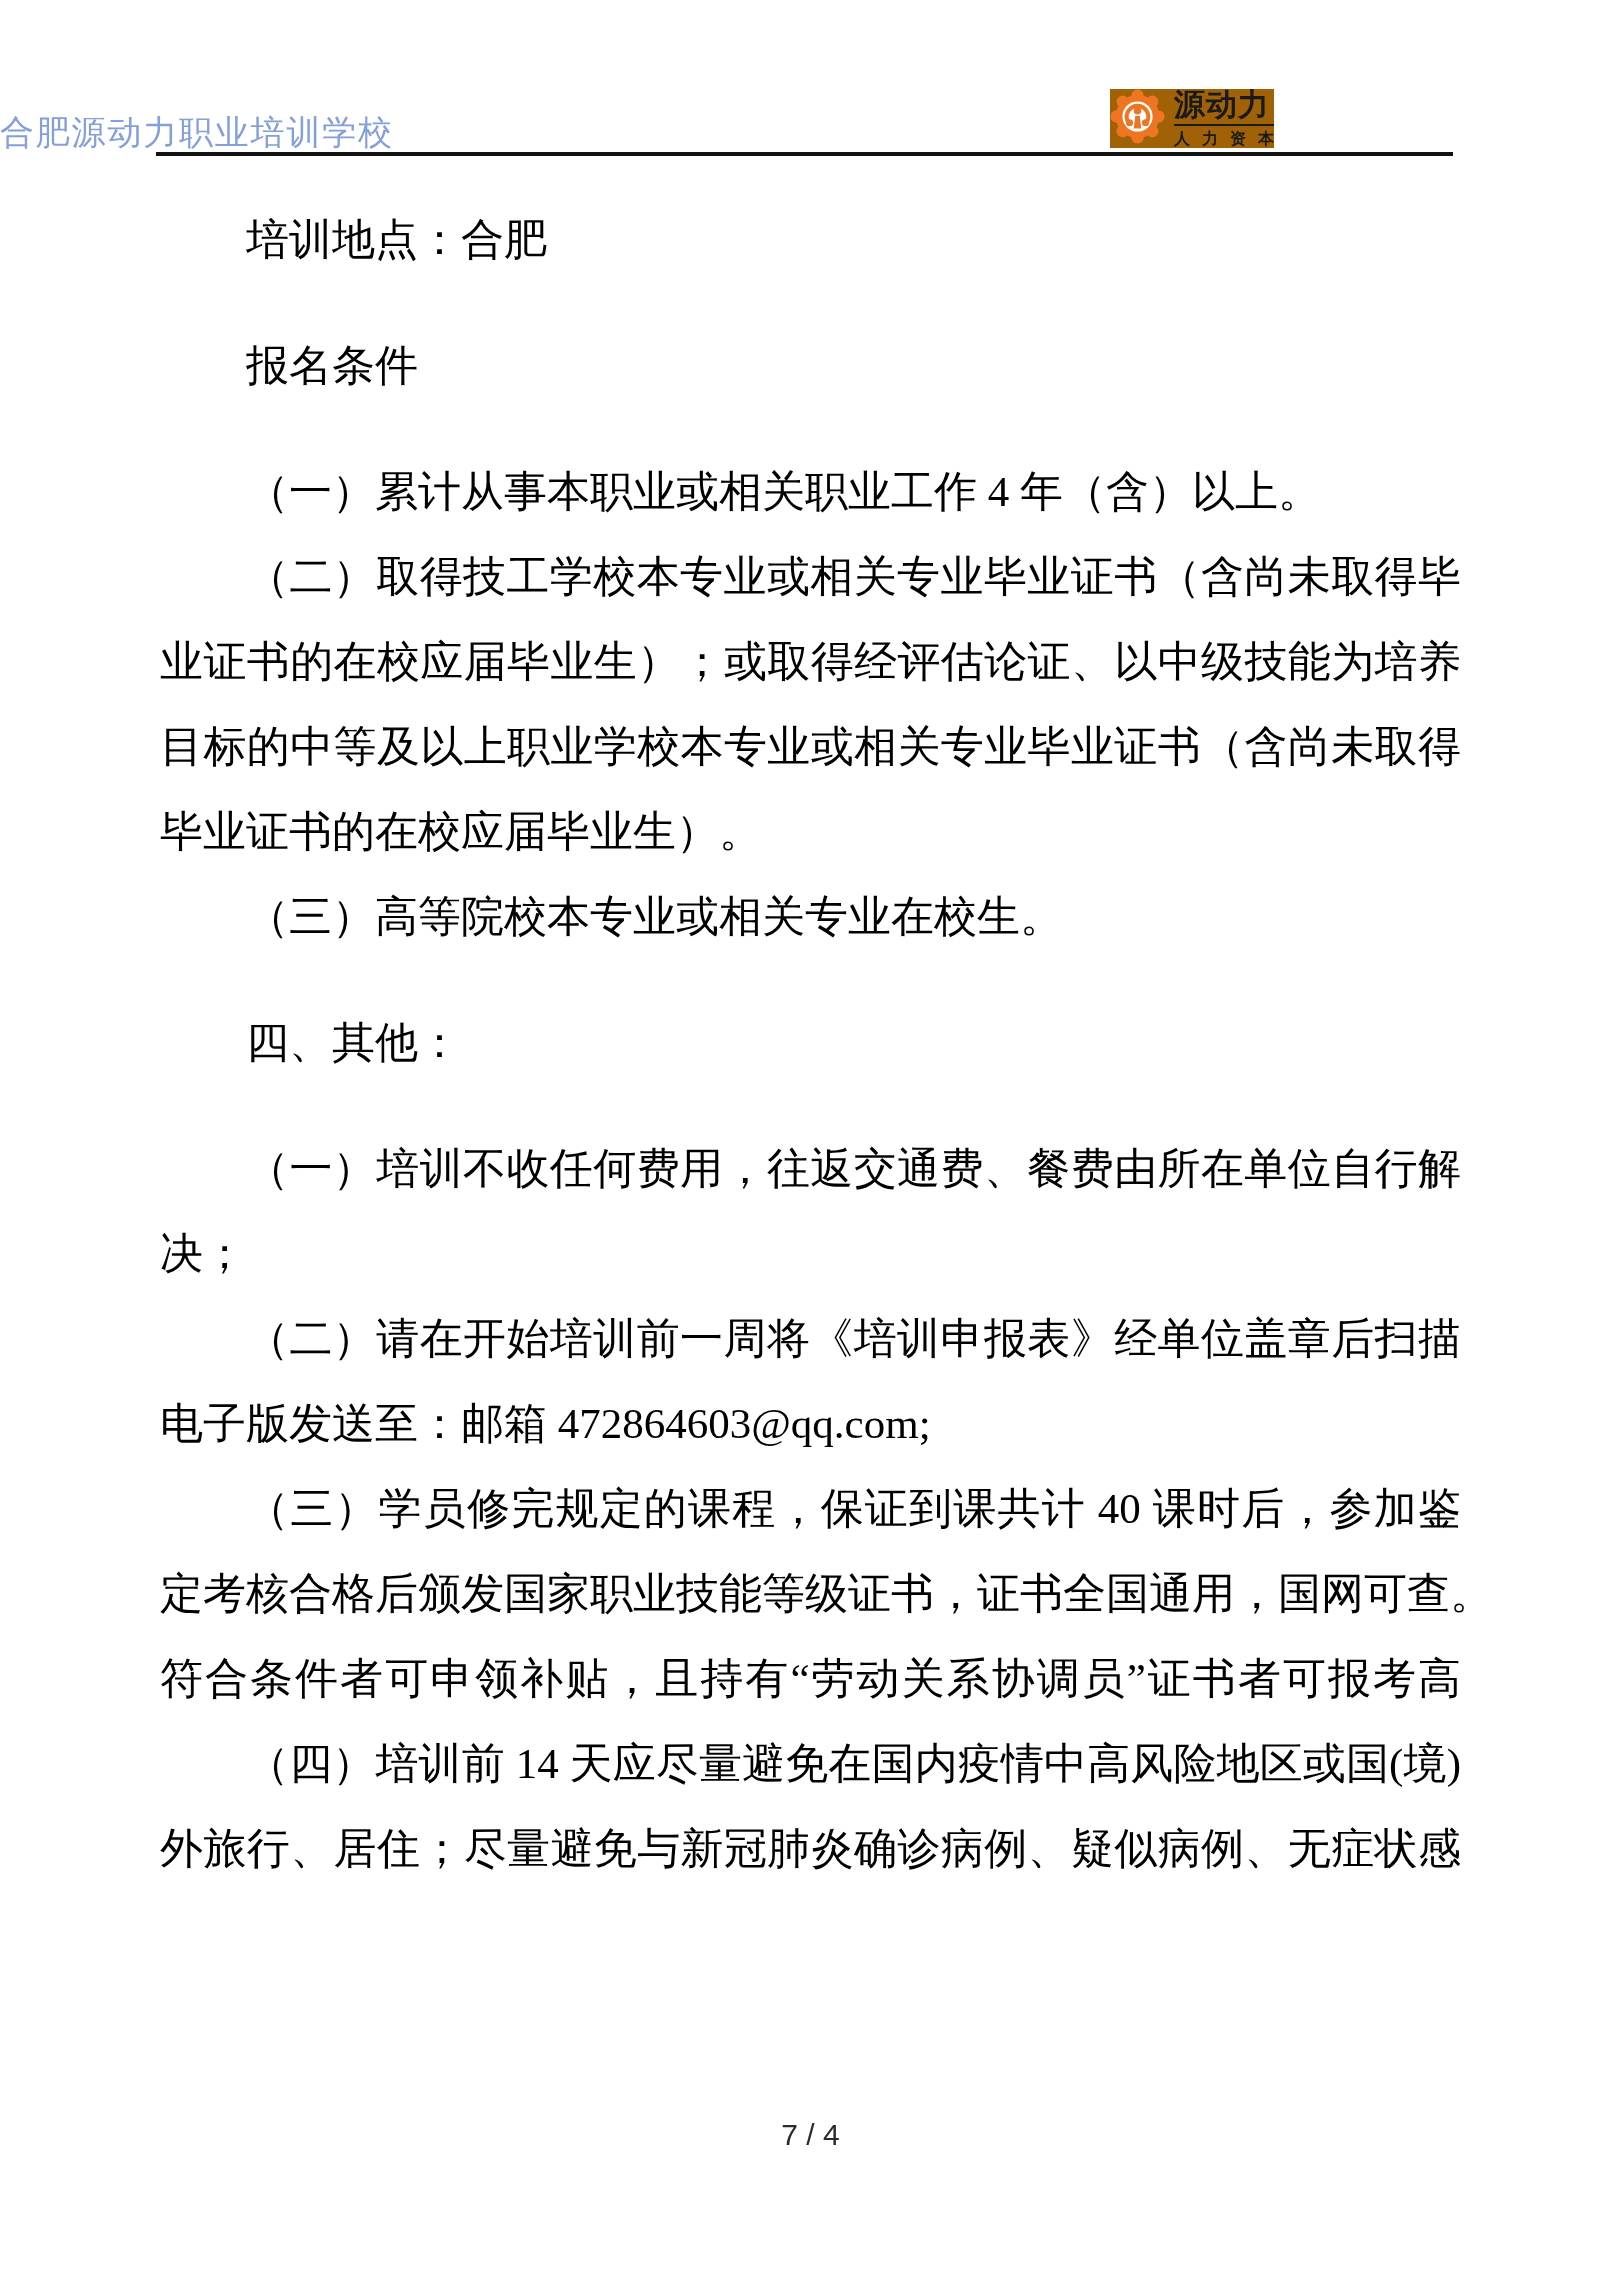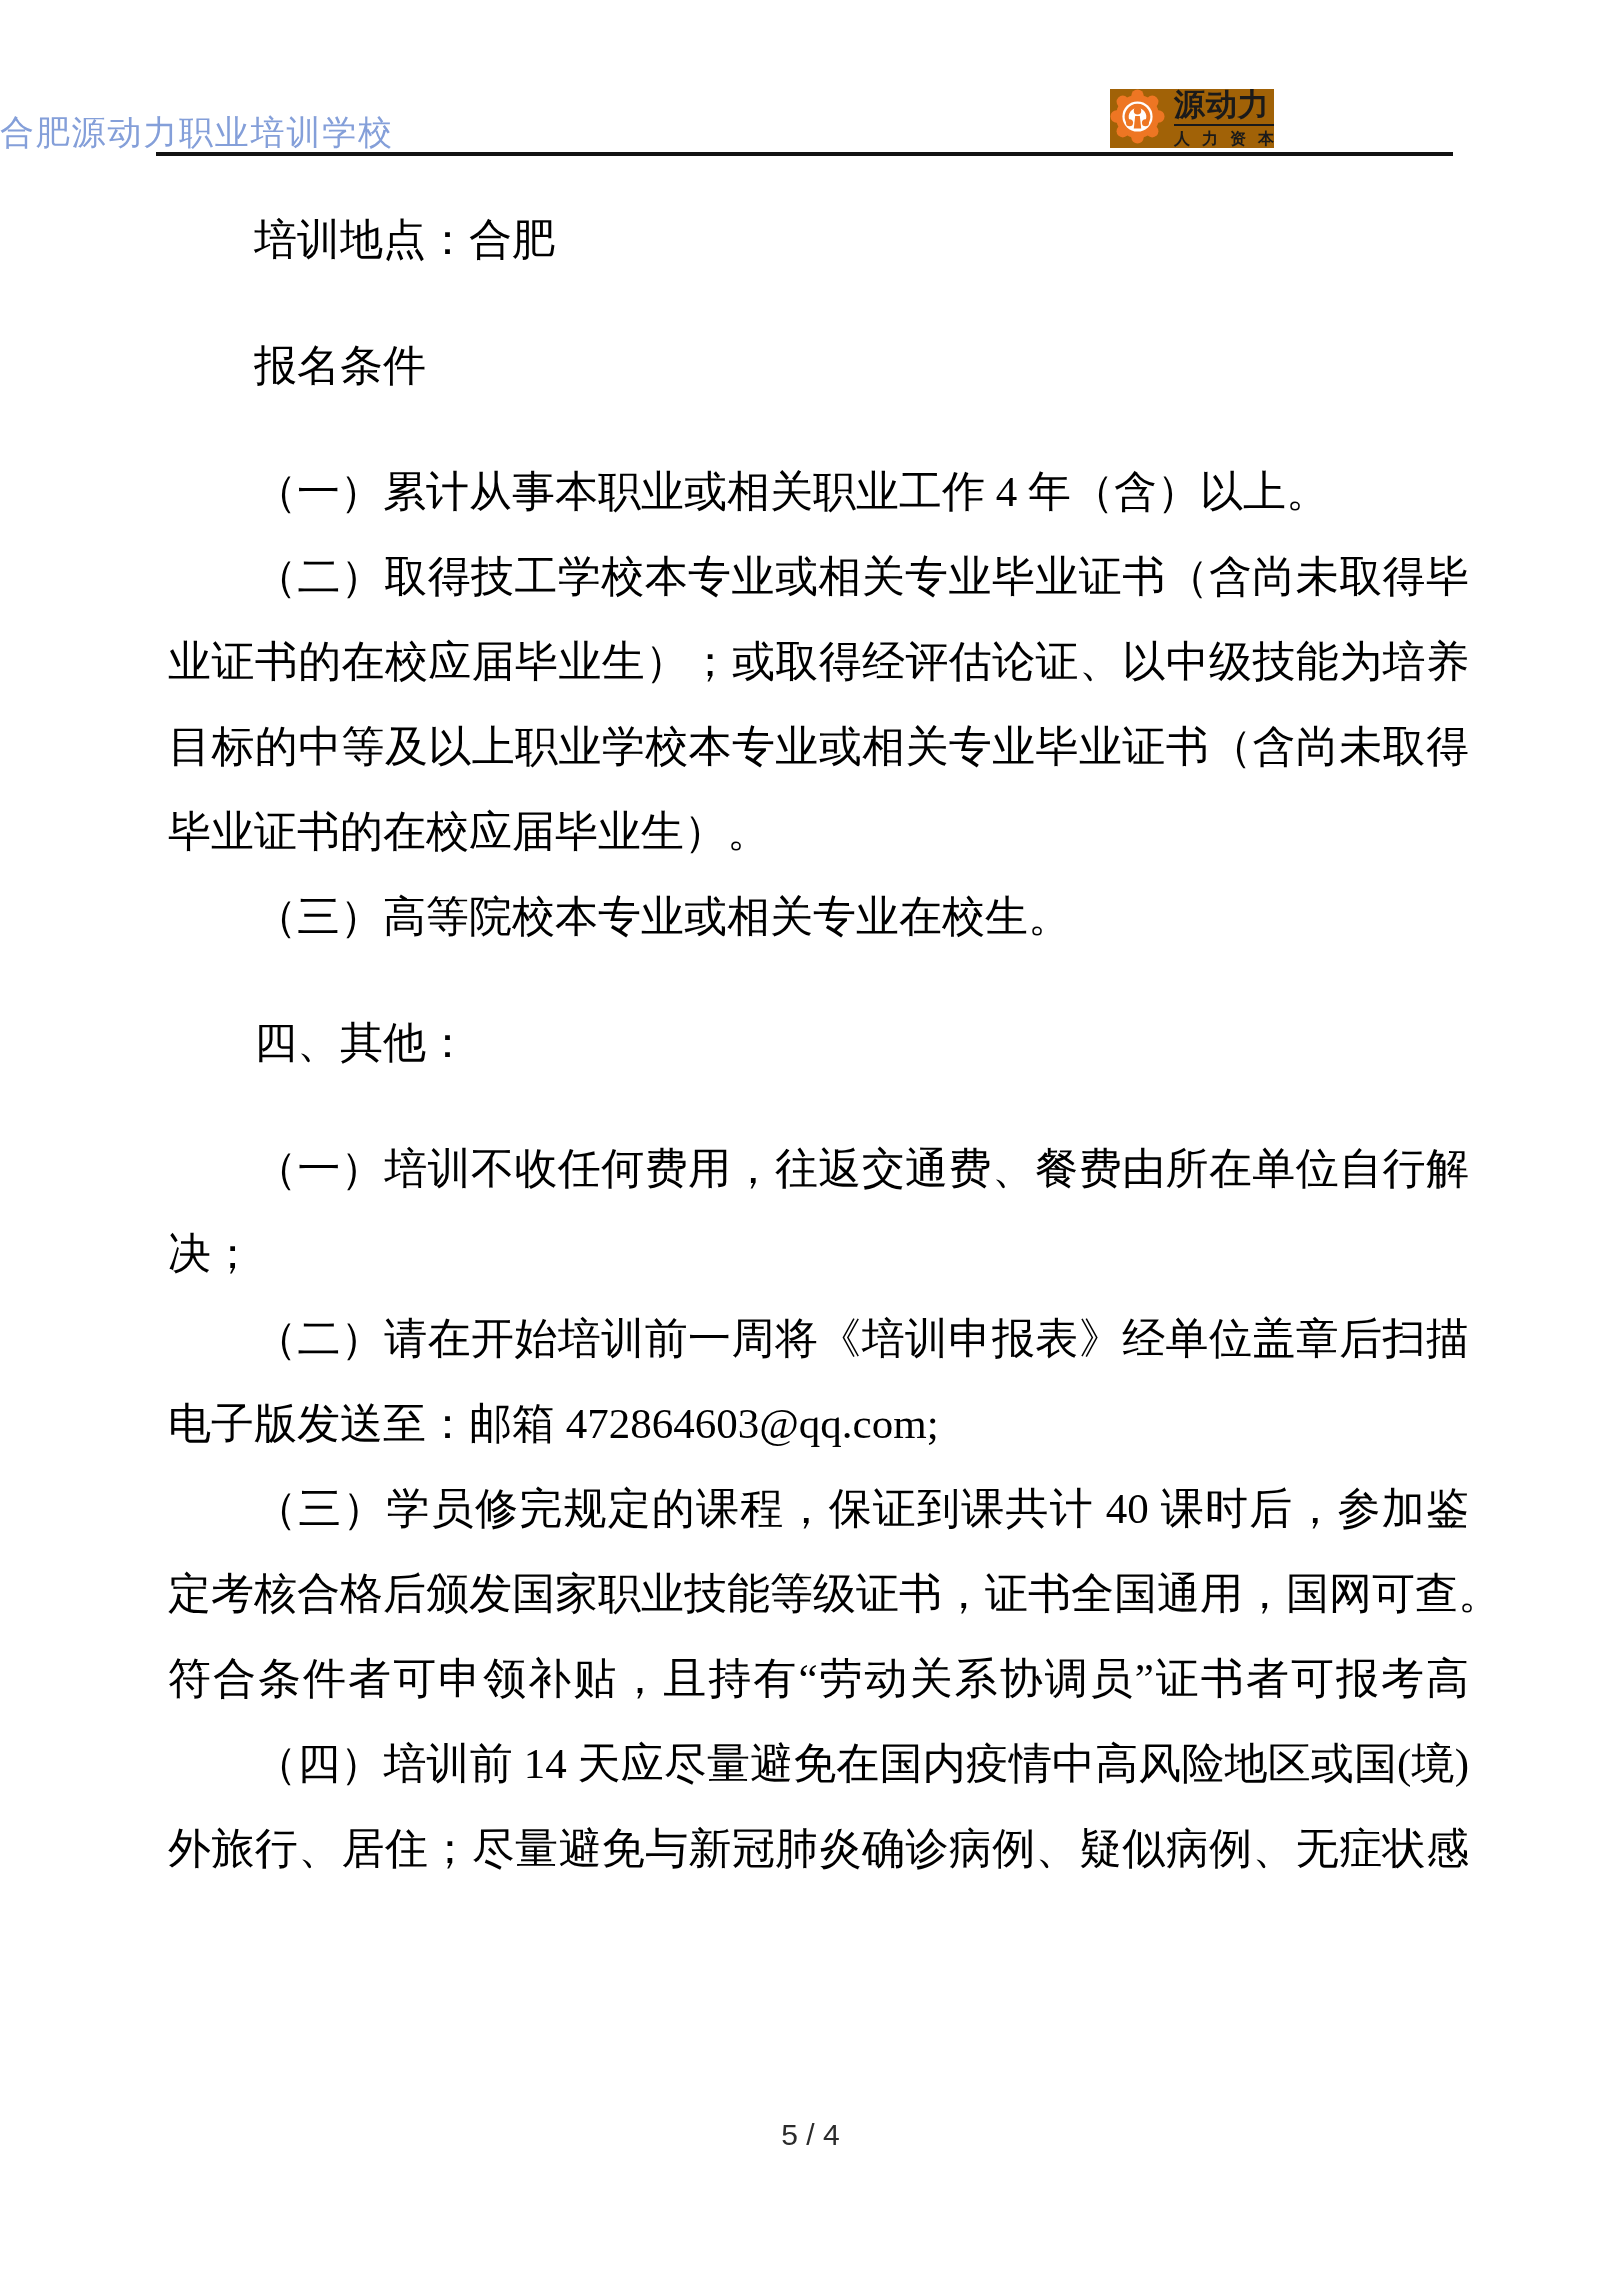--- a/index.html
+++ b/index.html
@@ -45,21 +45,21 @@
     display:flex;justify-content:space-between;
   }
   .header-rule{
     position:absolute;top:152px;left:156px;
     width:1297px;height:3.6px;background:#121212;
   }
 
   
   .doc-body{
     position:absolute;top:197px;left:160px;width:1301px;
-    font-size:43px;line-height:85px;color:#000000;margin-left:8px;
+    font-size:43px;line-height:85px;color:#000000;
   }
   .line{
     text-align:justify;
     white-space:nowrap;
   }
   .line.just{ text-align-last:justify; }
   .line.ind{ text-indent:86px; }
   .line.gap{ margin-top:41px; }
 
   
@@ -126,16 +126,16 @@
     <div class="line">决；</div>
     <div class="line ind just">（二）请在开始培训前一周将《培训申报表》经单位盖章后扫描</div>
     <div class="line">电子版发送至：邮箱 472864603@qq.com;</div>
     <div class="line ind just">（三）学员修完规定的课程，保证到课共计 40 课时后，参加鉴</div>
     <div class="line just">定考核合格后颁发国家职业技能等级证书，证书全国通用，国网可查。</div>
     <div class="line just">符合条件者可申领补贴，且持有“劳动关系协调员”证书者可报考高</div>
     <div class="line ind just">（四）培训前 14 天应尽量避免在国内疫情中高风险地区或国(境)</div>
     <div class="line just">外旅行、居住；尽量避免与新冠肺炎确诊病例、疑似病例、无症状感</div>
   </div>
 
-  <div class="footer">5 / 4</div>
+  <div class="footer">7 / 4</div>
 
 </div>
 
 
 </body></html>

